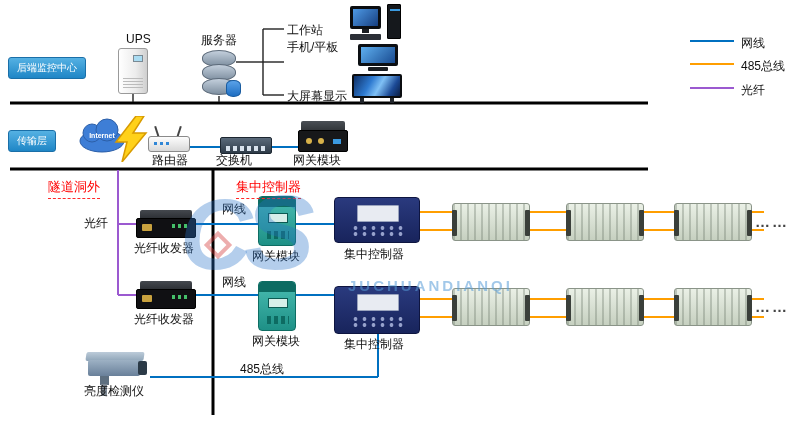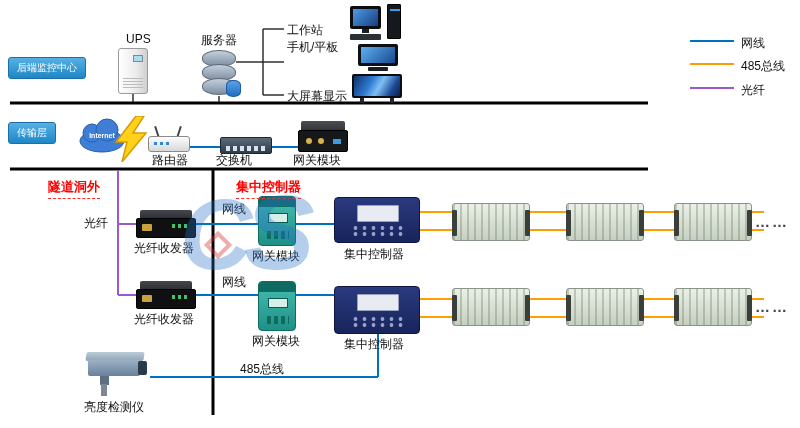--- a/index.html
+++ b/index.html
@@ -1,51 +1,51 @@
 <!DOCTYPE html>
 <html><head>
 <meta charset="utf-8">
 <style>
   *{margin:0;padding:0;box-sizing:border-box}
   html,body{background:#fff}
   body{font-family:"Liberation Sans","DejaVu Sans",sans-serif;color:#111}
   .stage{position:relative;width:800px;height:428px;background:#fff;overflow:hidden}
   svg.lines{position:absolute;left:0;top:0;z-index:1}
   .lbl{position:absolute;font-size:12px;color:#111;white-space:nowrap;z-index:3;line-height:14px}
-  .red-lbl{position:absolute;font-size:13px;font-weight:bold;color:#f00;white-space:nowrap;z-index:3;
+  .red-lbl{position:absolute;font-size:13px;font-weight:normal;color:#f00;white-space:nowrap;z-index:3;
            border-bottom:1.5px dashed #ff2a2a;padding-bottom:2px}
   .badge{position:absolute;z-index:4;background:linear-gradient(180deg,#55b1e3,#1f86c6);color:#fff;
          font-size:10px;padding:3px 8px;border-radius:3px;border:1px solid #1a6fa8;white-space:nowrap}
   .dots{position:absolute;font-size:15px;font-weight:bold;color:#444;letter-spacing:2px;z-index:3}
   .icon{position:absolute;z-index:2}
 
   
   [data-name="backend-center-badge"]{left:8px;top:57px}
-  [data-name="transmission-layer-badge"]{left:8px;top:122px}
+  [data-name="transmission-layer-badge"]{left:8px;top:130px}
   [data-name="ups-label"]{left:126px;top:32px}
   [data-name="server-label"]{left:201px;top:33px}
   [data-name="workstation-label"]{left:287px;top:23px}
   [data-name="mobile-tablet-label"]{left:287px;top:40px}
   [data-name="big-screen-label"]{left:287px;top:89px}
   [data-name="router-label"]{left:152px;top:153px}
   [data-name="switch-label"]{left:216px;top:153px}
   [data-name="fiber-adapter-label"]{left:293px;top:153px}
   [data-name="tunnel-outside-label"]{left:48px;top:178px}
   [data-name="tunnel-inside-label"]{left:236px;top:178px}
   [data-name="fiber-label"]{left:84px;top:216px}
   [data-name="fiber-transceiver-1-label"]{left:134px;top:241px}
   [data-name="fiber-transceiver-2-label"]{left:134px;top:312px}
   [data-name="cable-1-label"]{left:222px;top:202px}
   [data-name="cable-2-label"]{left:222px;top:275px}
   [data-name="gateway-1-label"]{left:252px;top:249px}
   [data-name="gateway-2-label"]{left:252px;top:334px}
   [data-name="controller-1-label"]{left:344px;top:247px}
   [data-name="controller-2-label"]{left:344px;top:337px}
   [data-name="bus-485-label"]{left:240px;top:362px}
-  [data-name="brightness-detector-label"]{left:84px;top:400px}
+  [data-name="brightness-detector-label"]{left:84px;top:384px}
   [data-name="ellipsis-1"]{left:755px;top:213px}
   [data-name="ellipsis-2"]{left:755px;top:298px}
 
   
   .legend-item-label{position:absolute;font-size:12px;color:#111;z-index:3}
   [data-name="legend-cable-label"]{left:741px;top:35px}
   [data-name="legend-bus-label"]{left:741px;top:58px}
   [data-name="legend-fiber-label"]{left:741px;top:82px}
 
   
@@ -389,15 +389,16 @@
     <span class="lens" data-name="camera-lens-icon"></span>
     <span class="arm"></span>
     <span class="pole"></span>
   </div>
   <span class="lbl" data-name="brightness-detector-label">亮度检测仪</span>
 
   <div class="watermark" data-name="watermark">
     <span class="logo-c" data-name="watermark-logo-c">C</span>
     <span class="logo-s" data-name="watermark-logo-s">S</span>
     <span class="logo-accent" data-name="watermark-logo-accent"></span>
+    <span class="wm-sub" data-name="watermark-subtitle">JUCHUANDIANQI</span>
   </div>
 
 </div>
 
 </body></html>

